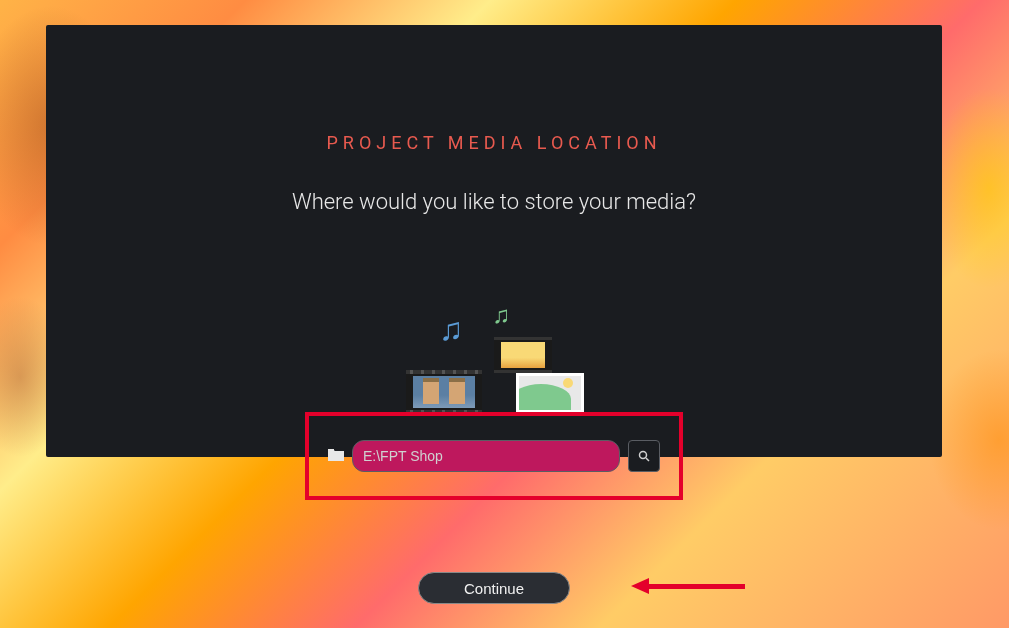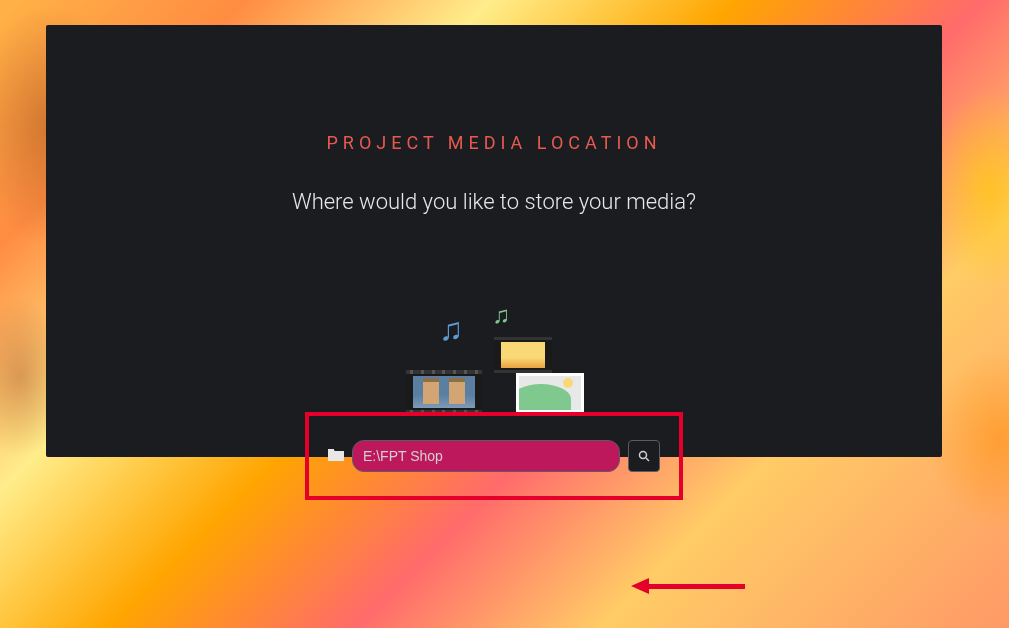--- a/index.html
+++ b/index.html
@@ -268,18 +268,19 @@
     </span>
     <input class="path-input" type="text" value="E:\FPT Shop" style="">
     <button class="browse-btn">
       <svg width="12" height="12" viewBox="0 0 12 12">
           <circle cx="5" cy="5" r="3.5" stroke="#d0d0d0" stroke-width="1.5" fill="none"></circle>
           <line x1="8" y1="8" x2="11" y2="11" stroke="#d0d0d0" stroke-width="1.5"></line>
         </svg>
     </button>
   </div>
 
+  <button class="continue-btn">Continue</button>
 
   <div class="arrow-annotation">
     <div class="arrow-head"></div>
     <div class="arrow-line"></div>
   </div>
 </div>
 
 </body></html>

